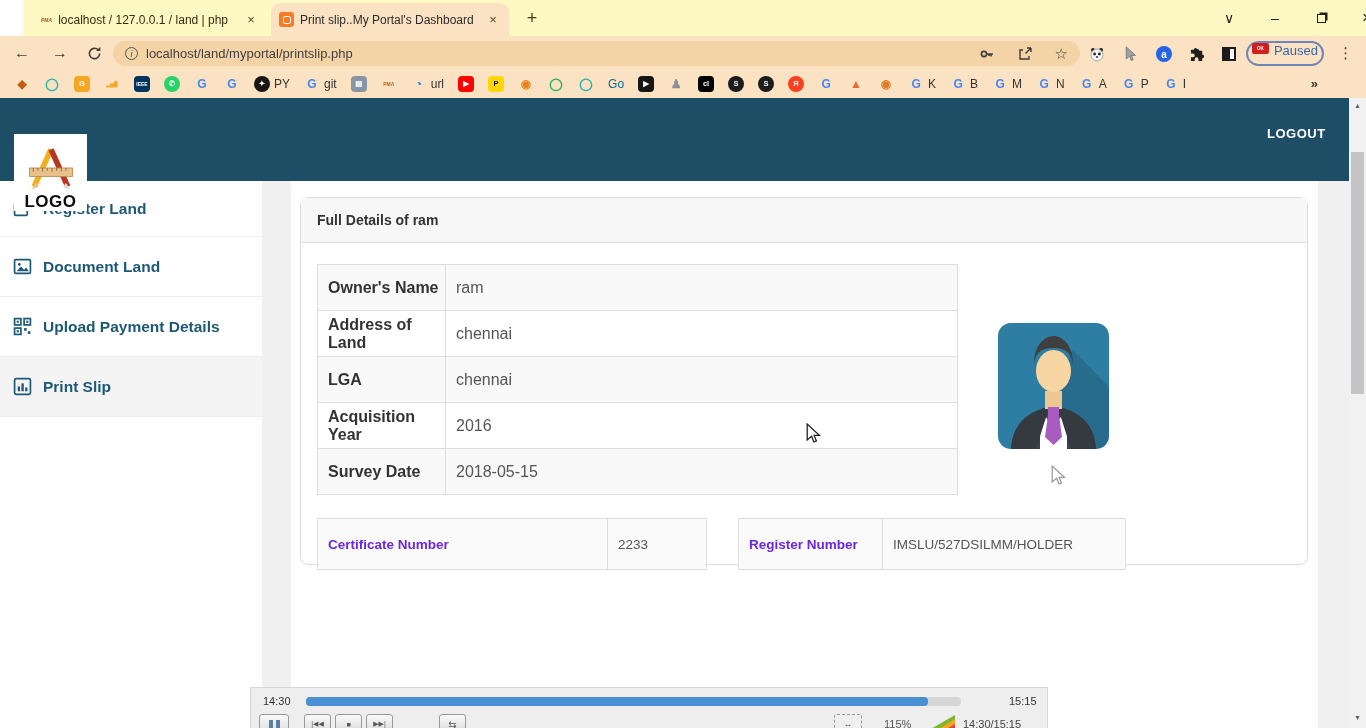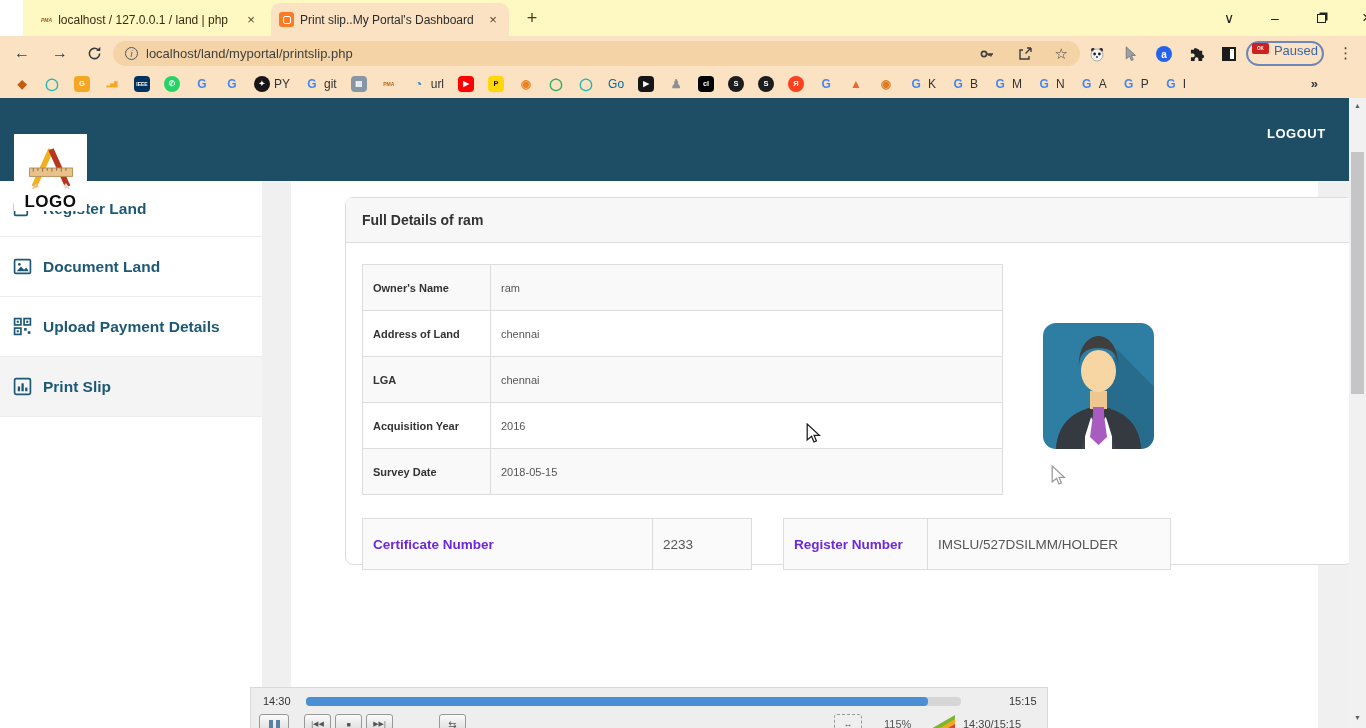--- a/index.html
+++ b/index.html
@@ -64,27 +64,27 @@
   .logo-text{font-size:17px;font-weight:bold;color:#0c0c0c;letter-spacing:.5px;line-height:1;}
 
   .sidebar{position:absolute;top:83px;left:0;width:262px;height:547px;background:#fff;}
   .side-item{height:60px;display:flex;align-items:center;gap:11px;padding-left:13px;
              border-bottom:1px solid #ededee;color:#1d5875;font-weight:bold;font-size:15.5px;}
   .side-item.first{height:56px;}
   .side-item.active{background:#f4f4f5;}
 
   .main{position:absolute;left:291px;top:83px;width:1027px;height:547px;background:#fff;}
   .card{position:absolute;left:9px;top:16px;width:1008px;height:368px;background:#fff;
-        border:1px solid #dcdcdc;border-radius:8px;margin-left:45px;}
+        border:1px solid #dcdcdc;border-radius:8px;}
   .card-header{height:45px;line-height:45px;background:#f7f7f7;border-bottom:1px solid #dcdcdc;
                border-radius:4px 4px 0 0;padding-left:16px;font-size:14px;font-weight:bold;color:#333;}
   .card-body{position:relative;height:360px;}
 
   table.det{position:absolute;left:16px;top:21px;width:641px;border-collapse:collapse;}
-  table.det td{border:1px solid #ddd;height:46px;font-size:11px;padding-left:10px;vertical-align:middle;}
+  table.det td{border:1px solid #ddd;height:46px;font-size:16px;padding-left:10px;vertical-align:middle;}
   table.det td.lbl{width:128px;font-weight:bold;color:#333;}
   table.det td.val{color:#555;}
   table.det tr:nth-child(odd){background:#f9f9f9;}
 
   .avatar{position:absolute;left:697px;top:80px;width:111px;height:126px;}
 
   table.mini{position:absolute;top:275px;border-collapse:collapse;background:#fafafa;}
   table.mini td{border:1px solid #ddd;height:51px;font-size:13.5px;padding-left:10px;vertical-align:middle;}
   table.mini td.lbl{font-weight:bold;color:#6d28d9;}
   table.mini td.val{color:#555;}

